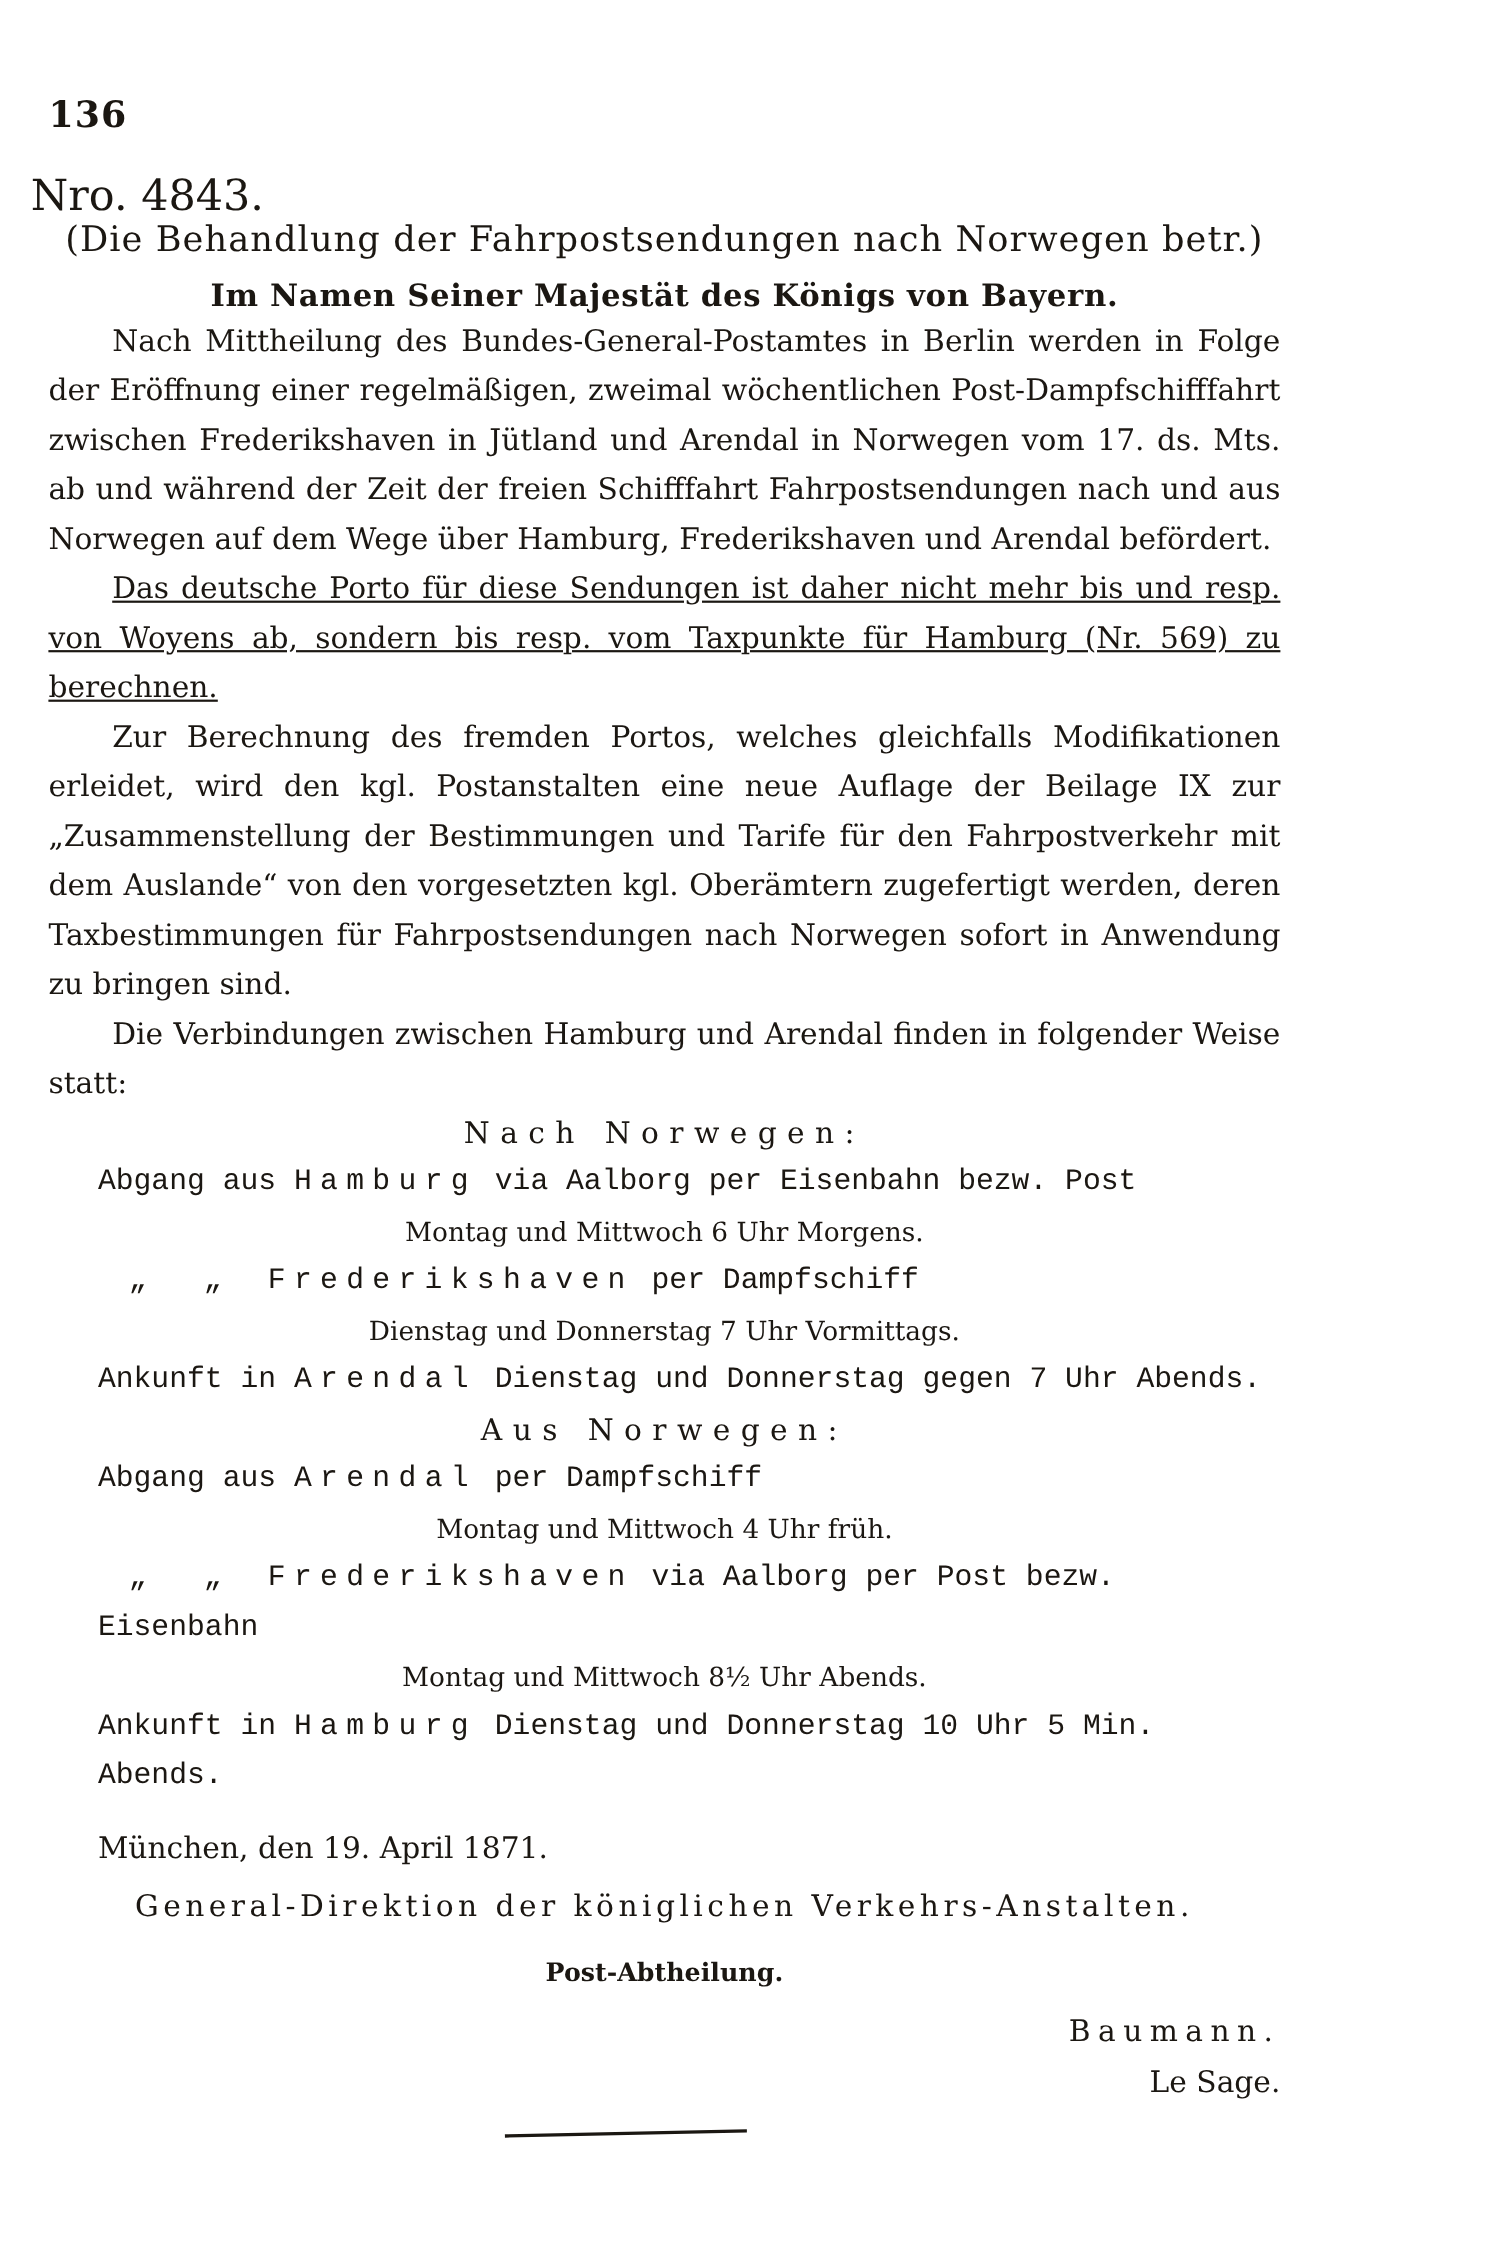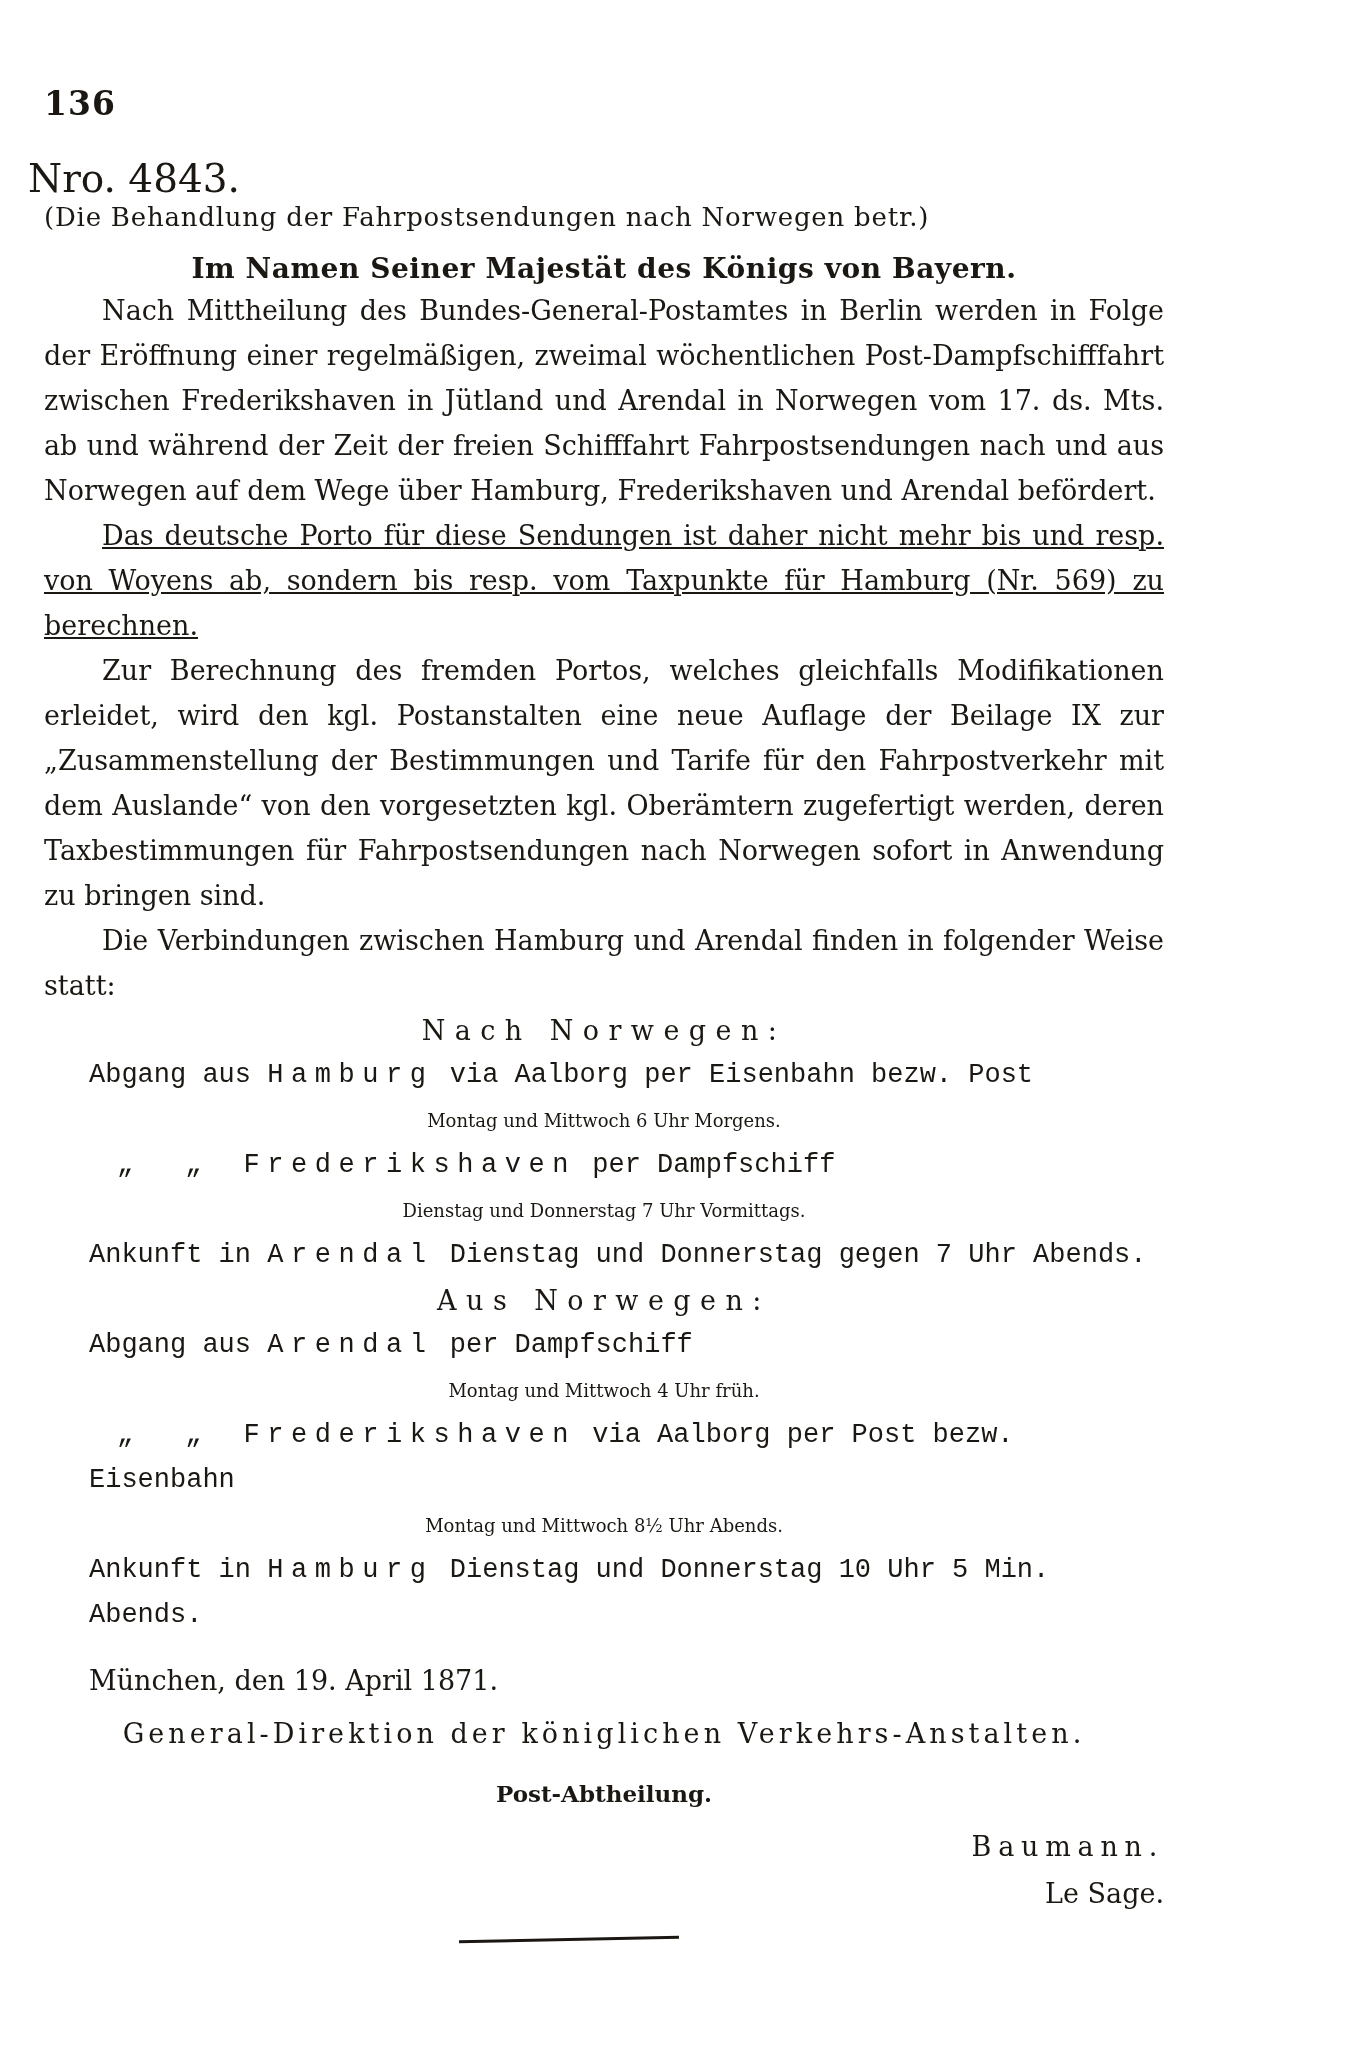--- a/index.html
+++ b/index.html
@@ -30,21 +30,22 @@
     top: 156px;
     font-size: 39px;
   }
   .column {
     position: absolute;
     left: 44px;
     top: 200px;
     width: 1120px;
   }
   .subject {
-    font-size: 26px;
+    text-align: center;
+    font-size: 32px;
     line-height: 34px;
     letter-spacing: 0.03em;
   }
   .proclamation {
     text-align: center;
     font-size: 28px;
     font-weight: bold;
     line-height: 38px;
     margin-top: 16px;
     letter-spacing: 0.02em;
@@ -65,21 +66,21 @@
     text-align: center;
     letter-spacing: 0.35em;
   }
   .sched-line {
     font-size: 27px;
     line-height: 45px;
     margin-left: 45px;
     font-family: Liberation Mono, monospace;
   }
   .sched-center {
-    font-size: 18px;
+    font-size: 24px;
     line-height: 45px;
     text-align: center;
   }
   .gesperrt { letter-spacing: 0.28em; }
   .ditto1 { display: inline-block; margin-left: 28px; }
   .ditto2 { display: inline-block; margin-left: 52px; margin-right: 42px; }
   .dateline {
     font-size: 27px;
     line-height: 45px;
     margin-left: 45px;

